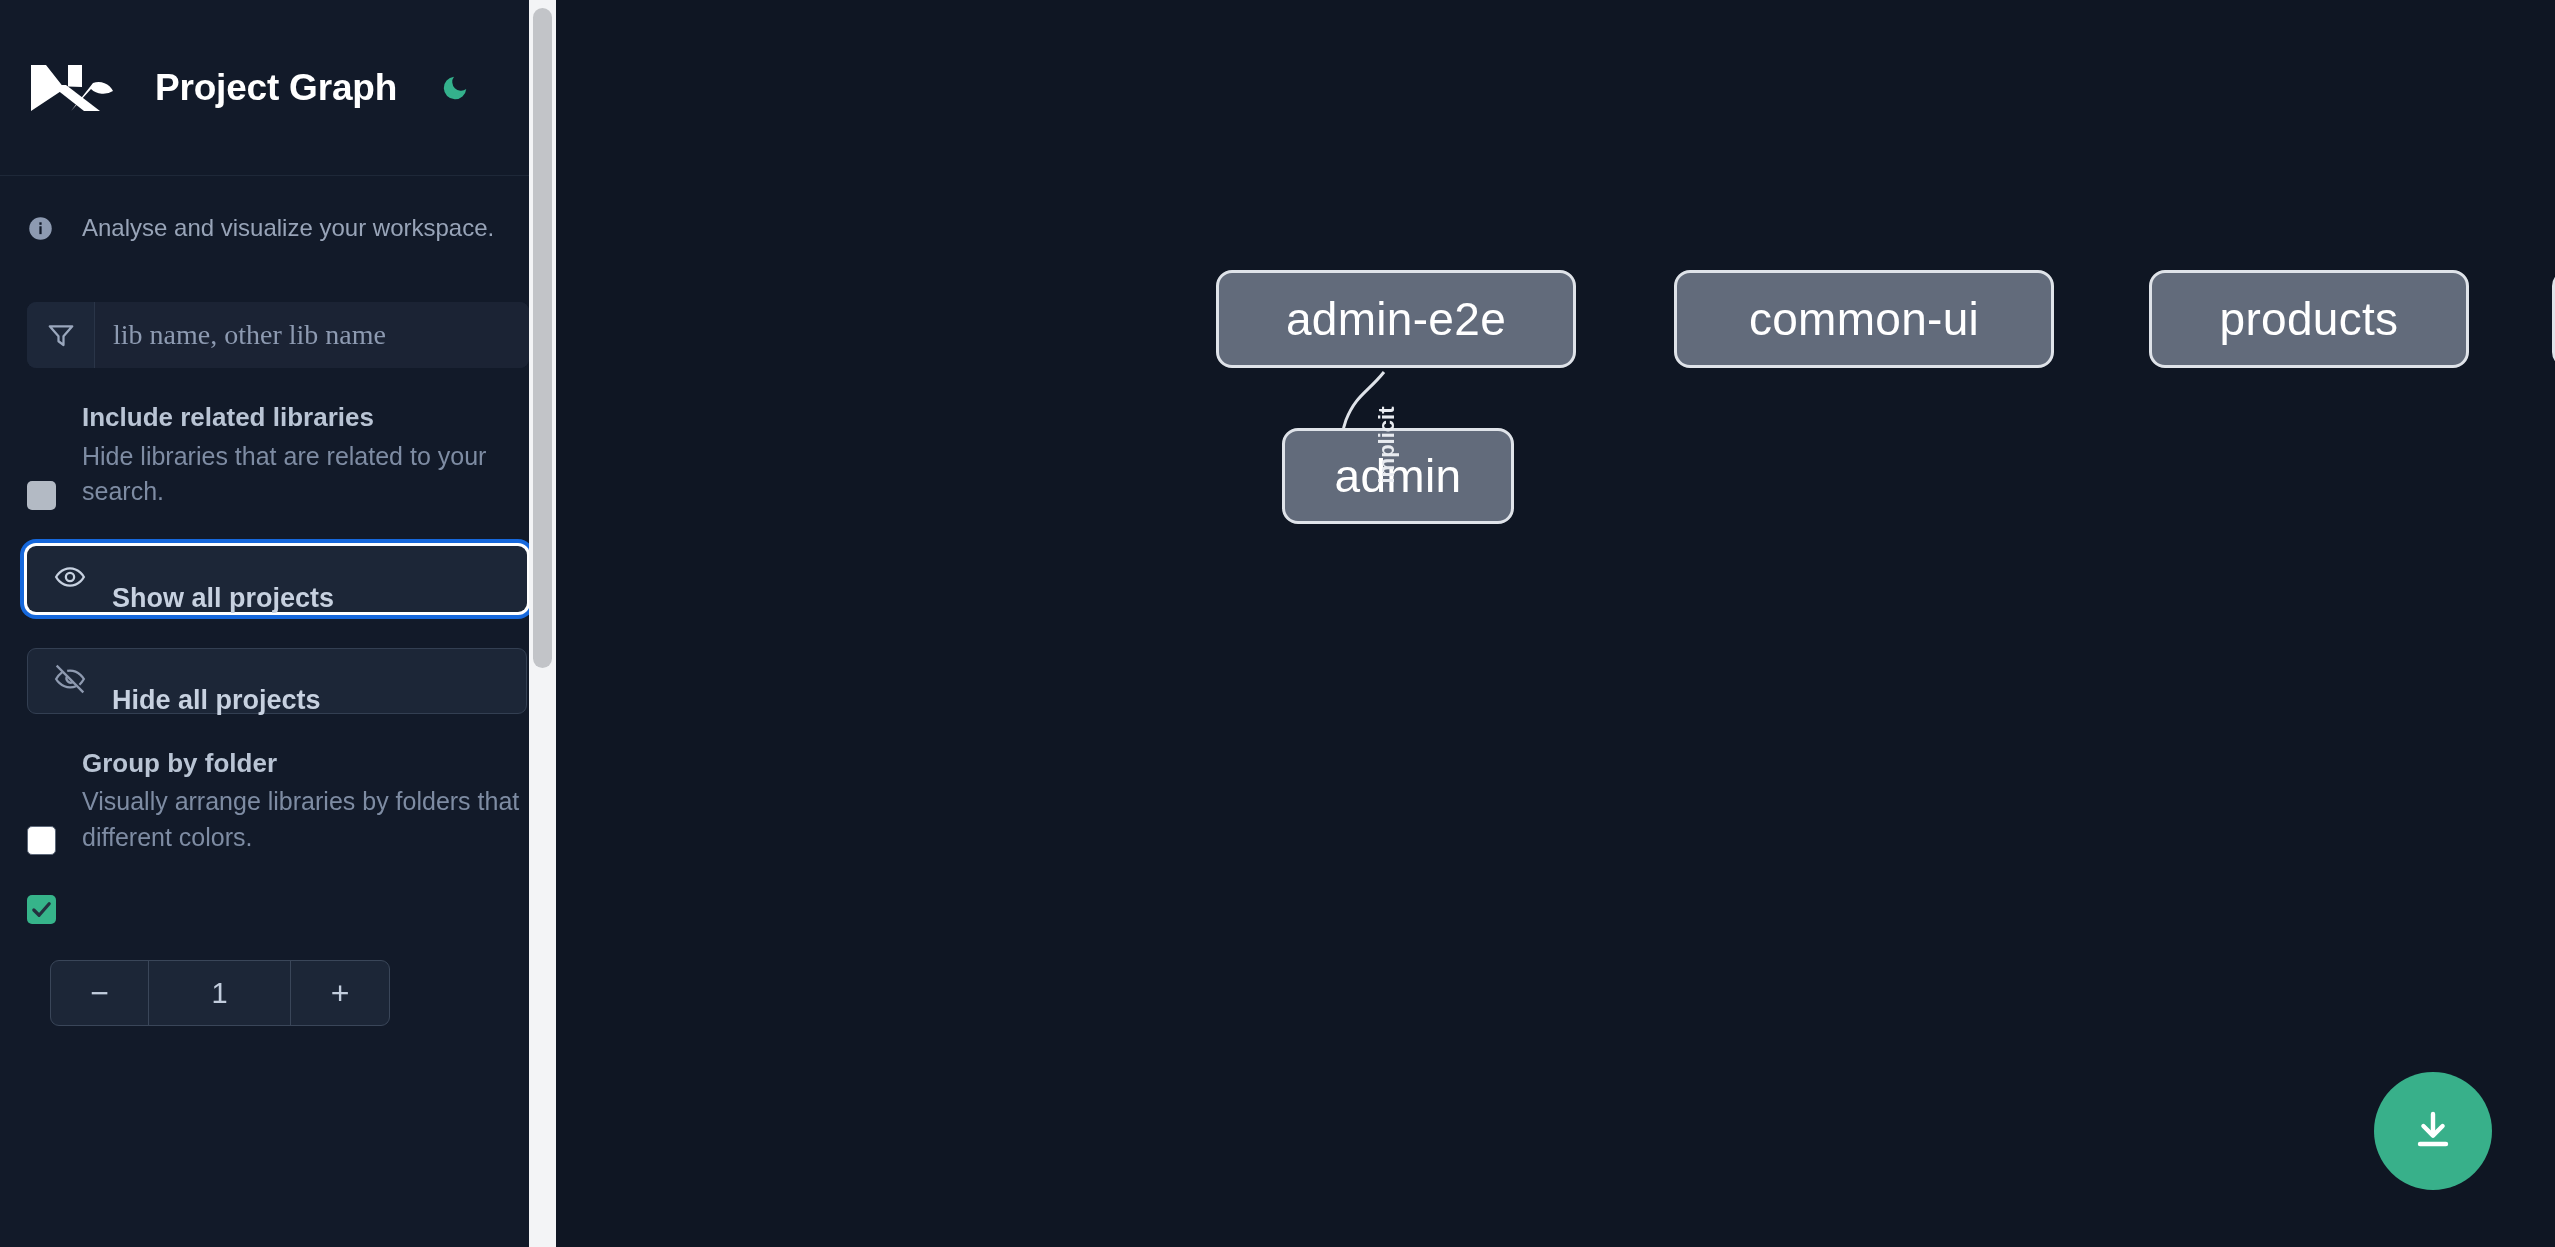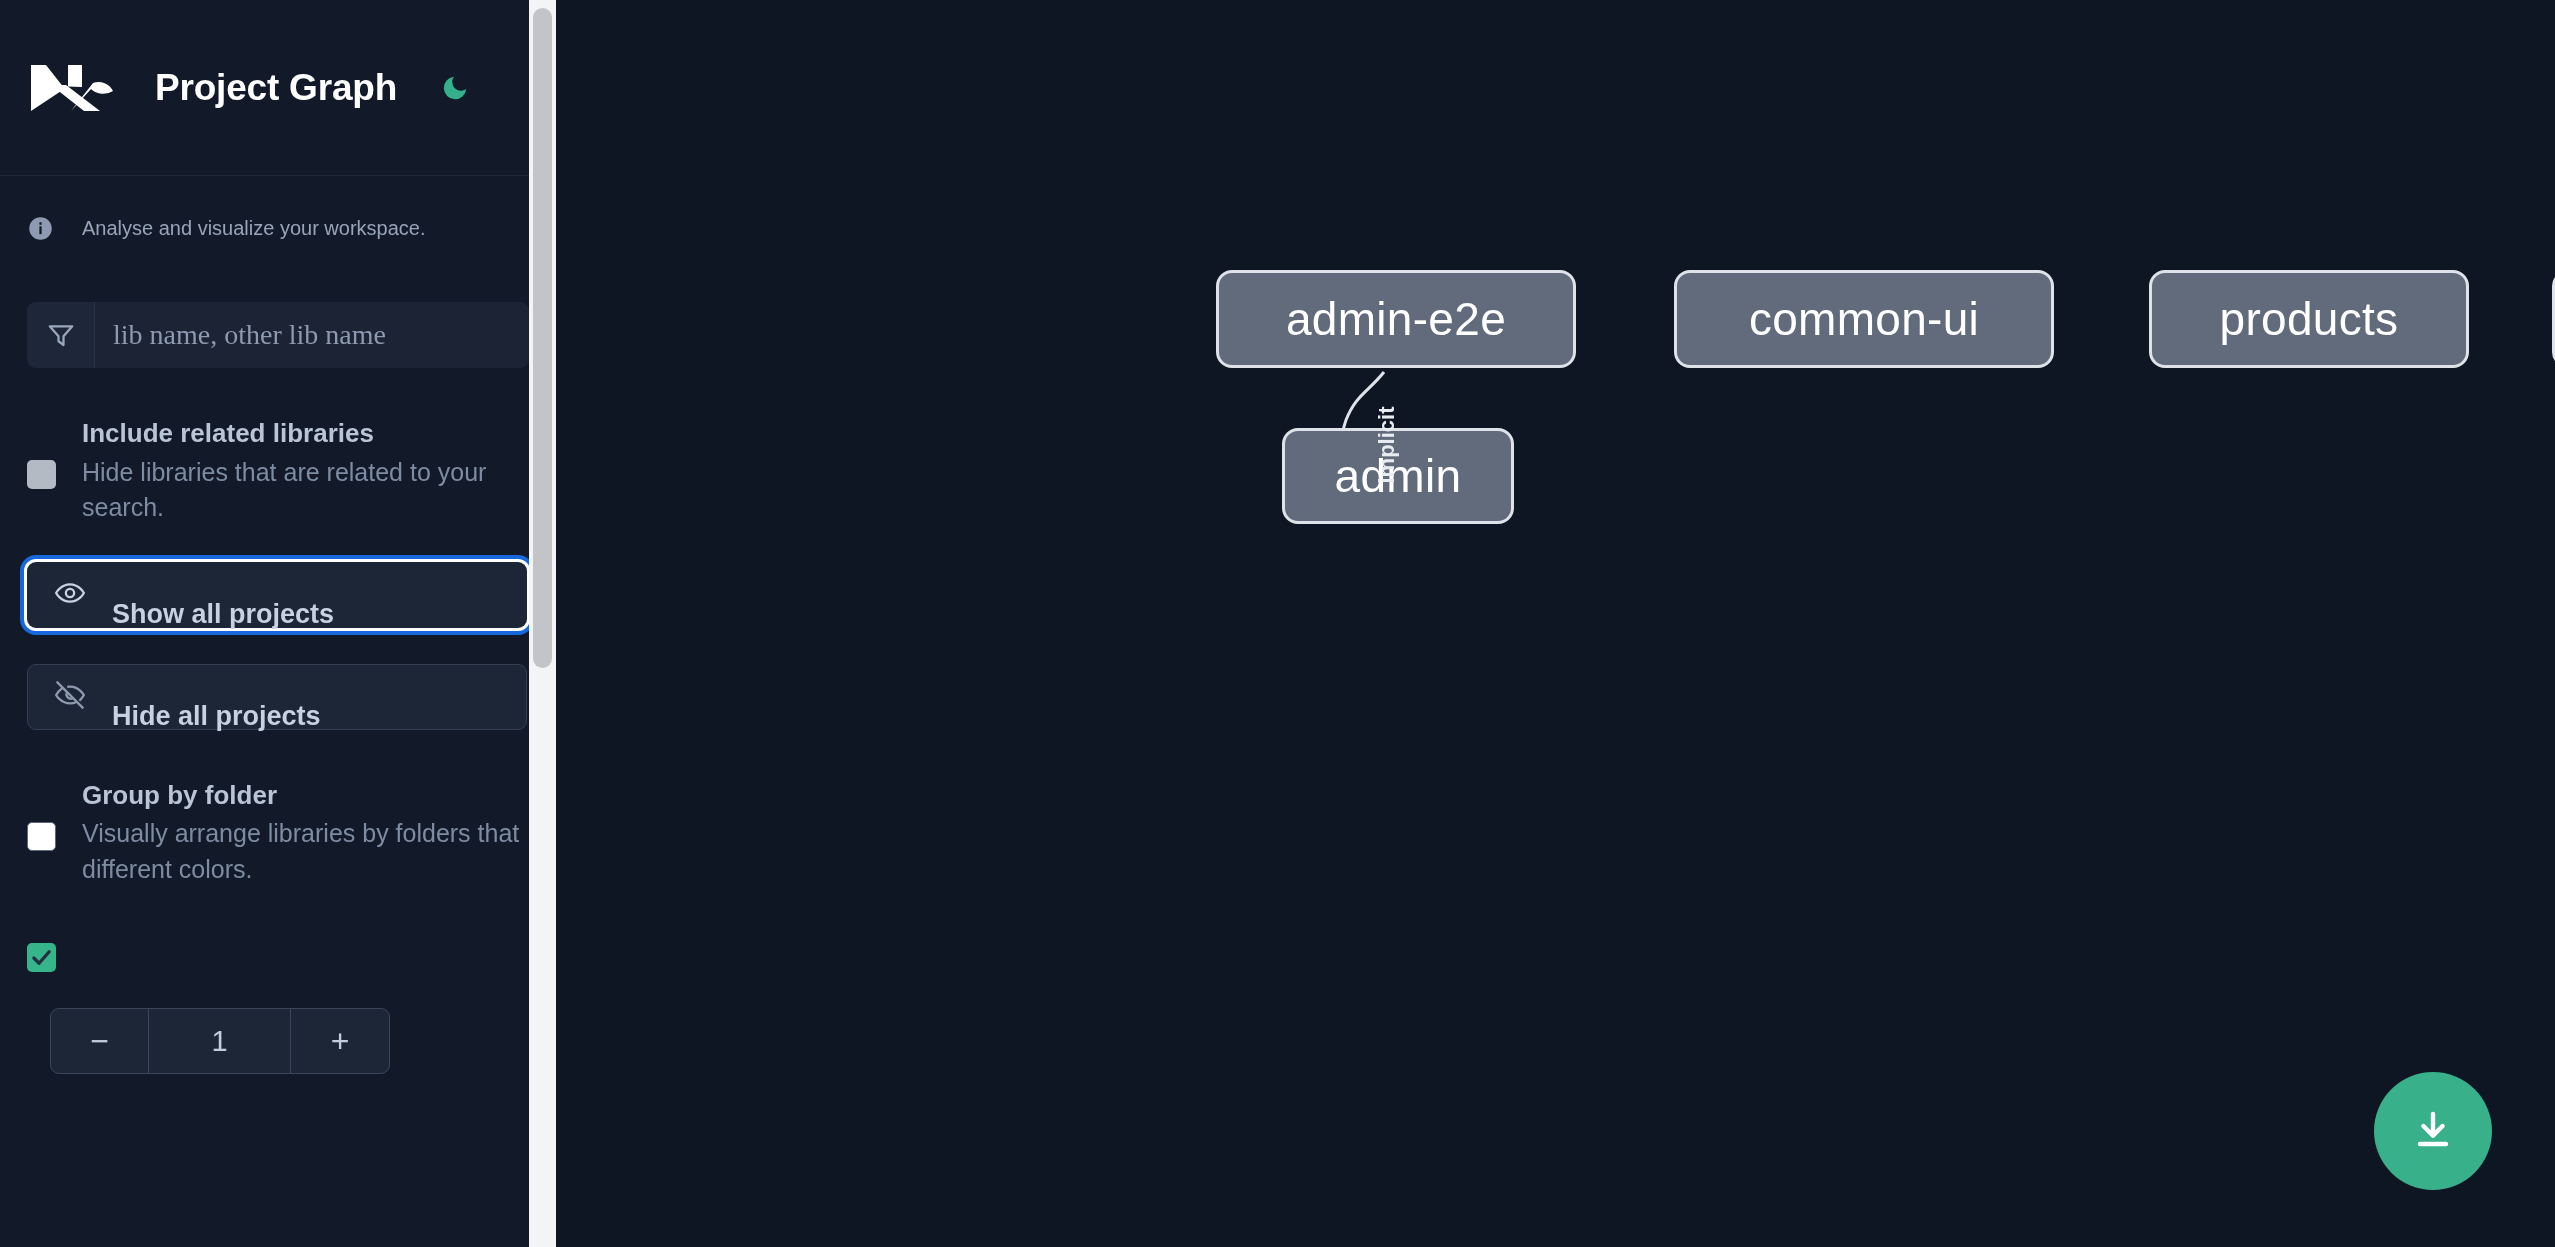--- a/index.html
+++ b/index.html
@@ -58,21 +58,21 @@
 
   .sb-tagline {
     display: flex;
     align-items: center;
     padding: 0 27px;
     height: 104px;
   }
   .info-icon { flex: 0 0 auto; width: 27px; height: 27px; }
   .sb-tagline .txt {
     margin-left: 28px;
-    font-size: 20px;
+    font-size: 24px;
     color: #98a4b8;
     white-space: nowrap;
   }
 
   .sb-body { padding: 0 27px; }
 
   
   .search-wrap {
     margin-top: 22px;
     display: flex;
@@ -99,23 +99,23 @@
     outline: none;
     color: #c9d3e2;
     font-size: 28px;
     font-family: Liberation Serif, serif;
     padding: 0 18px;
   }
   .search-input::placeholder { color: #8d9ab1; opacity: 1; }
 
   
   .opt {
-    margin-top: 50px;
-    display: flex;
-    align-items: center;
+    margin-top: 34px;
+    display: flex;
+    align-items: flex-end;
   }
   .cb {
     flex: 0 0 auto;
     width: 29px; height: 29px;
     border-radius: 5px;
     margin-top: 6px;
     cursor: pointer;
     position: relative;
   }
   .cb-disabled { background: #b3bac4; }

